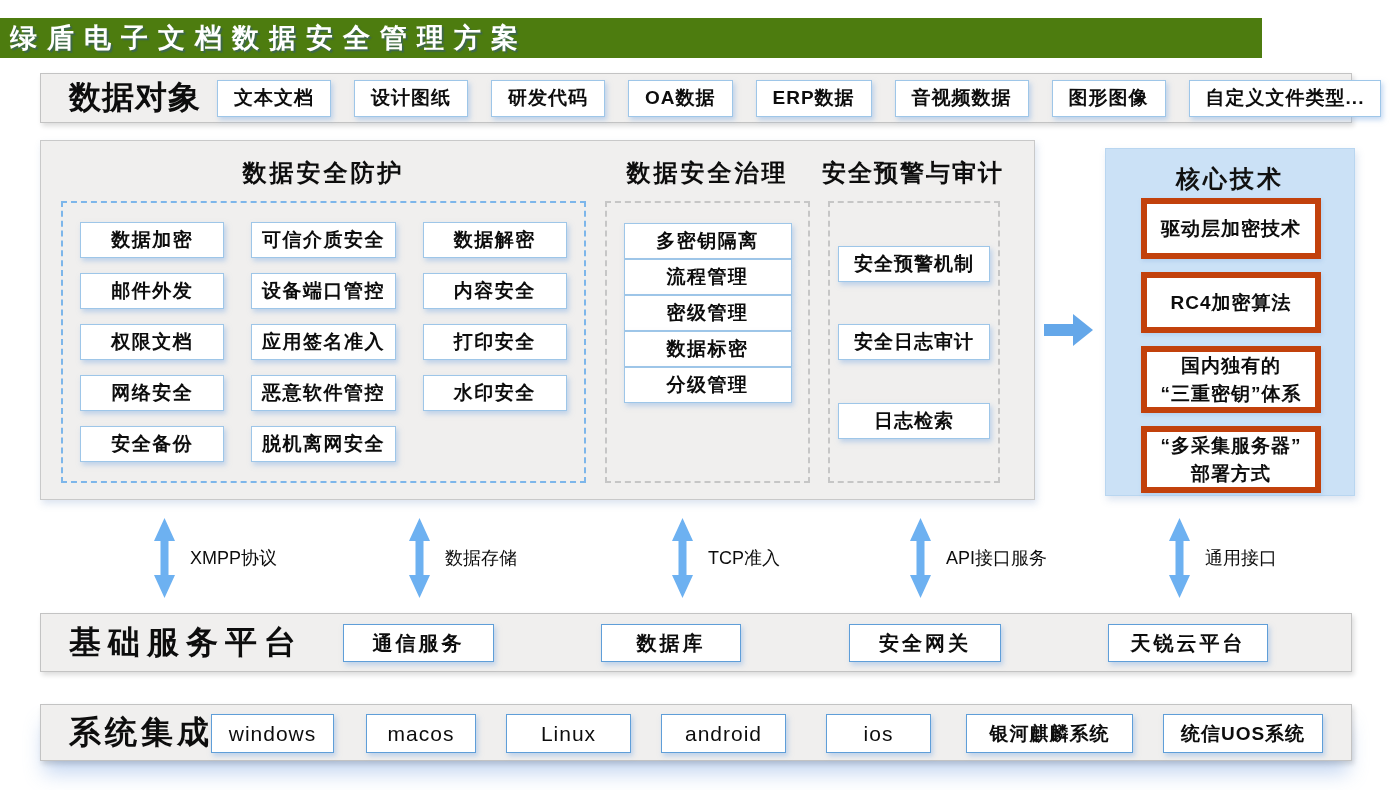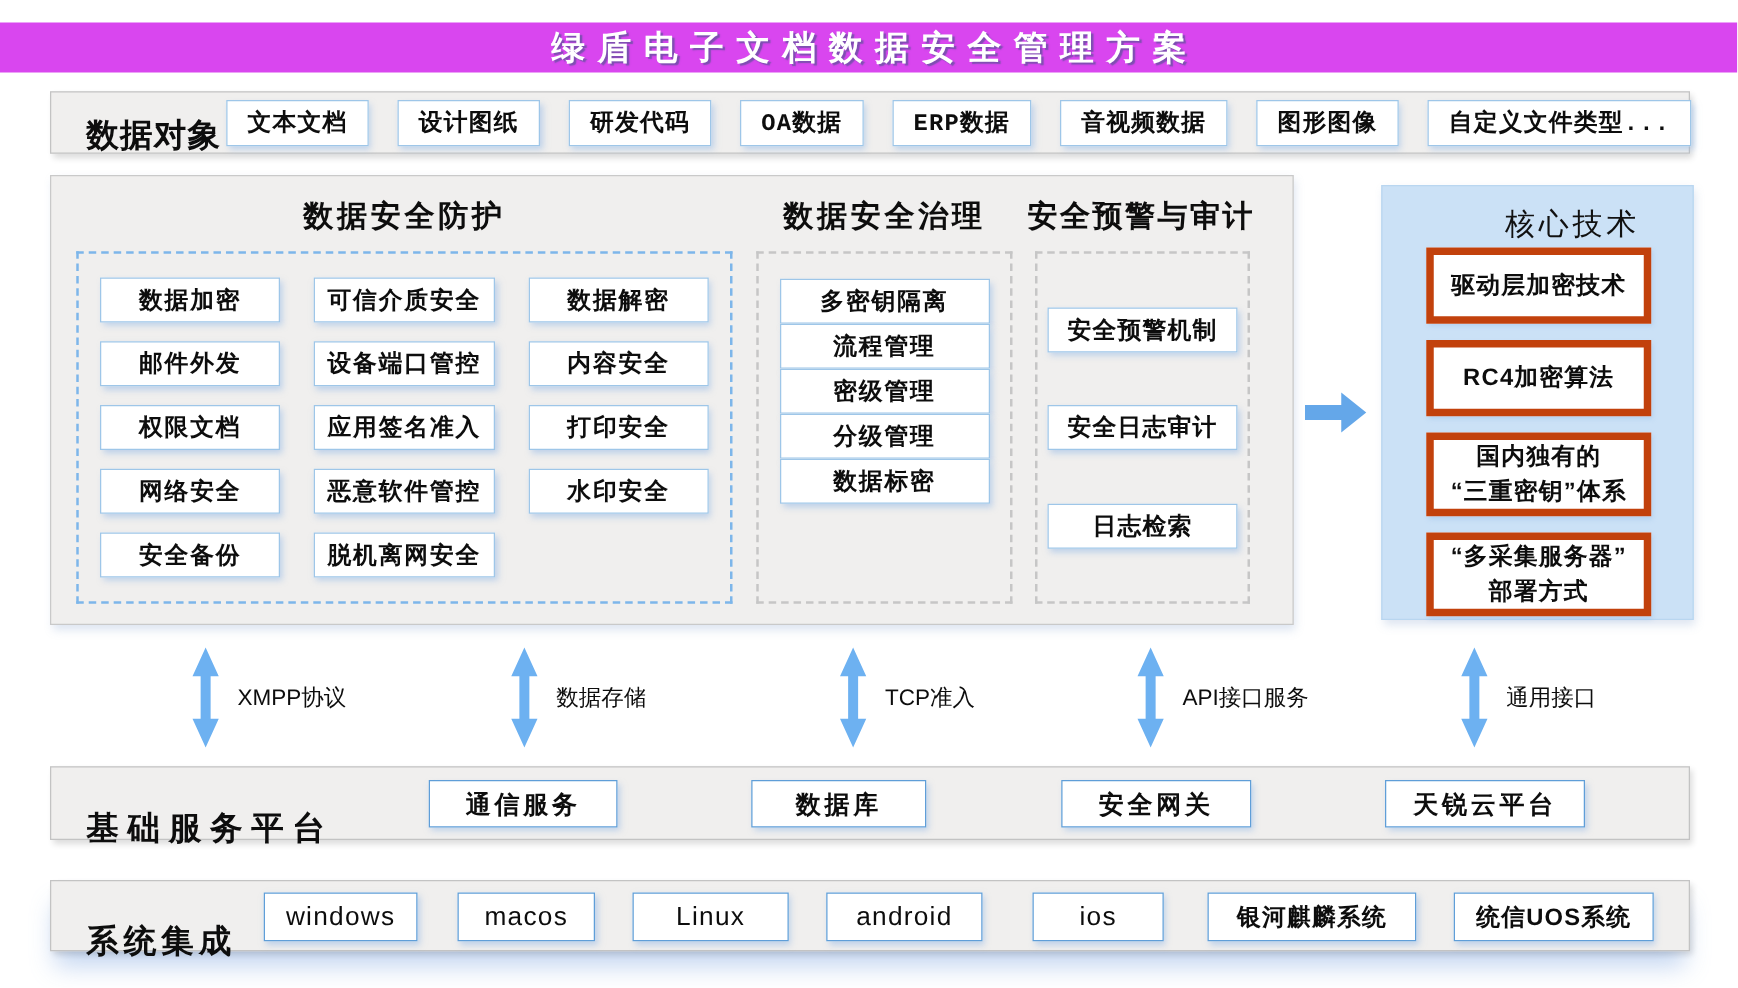--- a/index.html
+++ b/index.html
@@ -2,38 +2,38 @@
 <html><head>
 <meta charset="utf-8">
 <style>
   html,body { margin:0; padding:0; background:#fff; }
   .page {
     position:relative; width:1390px; height:790px; background:#fff;
     font-family:"Liberation Sans", sans-serif; color:#111; overflow:hidden;
   }
   
   .banner {
-    position:absolute; left:0; top:18px; width:1390px; height:40px;
-    background:#d946ef; display:flex; align-items:center; justify-content:center;
+    position:absolute; left:0; top:18px; width:1262px; height:40px;
+    background:#4d7c0f; display:flex; align-items:center; 
   }
   .banner-title {
     color:#fff; font-size:27px; font-weight:bold; letter-spacing:10px; padding-left:10px;
     text-shadow:2px 2px 1px rgba(50,85,125,.55); white-space:nowrap;
   }
   
   .strip {
     position:absolute; left:40px; width:1312px; background:#f0efee;
     border:1px solid #c3c3c3; box-sizing:border-box;
     box-shadow:2px 3px 5px rgba(0,0,0,.14);
   }
   .strip-label {
-    font-size:26px; font-weight:bold; color:#0d0d0d; white-space:nowrap; letter-spacing:1px;margin-top:20px;
+    font-size:32px; font-weight:bold; color:#0d0d0d; white-space:nowrap; letter-spacing:1px;
   }
   .objects-strip { top:73px; height:50px; display:flex; align-items:center; padding-left:28px; }
-  .flex-items { display:flex; align-items:flex-end; gap:23px; margin-left:4px;font-family:Liberation Mono, monospace; }
+  .flex-items { display:flex; align-items:flex-end; gap:23px; margin-left:16px; }
   
   .chip {
     background:#fff; border:1px solid #9ec6e8; box-sizing:border-box;
     display:flex; align-items:center; justify-content:center; text-align:center;
     font-weight:bold; color:#0d0d0d; box-shadow:2px 3px 5px rgba(140,180,230,.5);
   }
   .obj-chip { height:37px; padding:0 16px; font-size:19px; letter-spacing:1px; white-space:nowrap; }
   
   .main-box {
     position:absolute; left:40px; top:140px; width:995px; height:360px;
@@ -60,21 +60,21 @@
   .aud .stack-chip { width:152px; height:36px; font-size:19px; letter-spacing:1px; }
   
   .big-arrow { position:absolute; left:1044px; top:311px; width:50px; height:38px; }
   
   .core-box {
     position:absolute; left:1105px; top:148px; width:250px; height:348px;
     background:#cbe1f6; border:1px solid #b9d6f0; box-sizing:border-box;
     box-shadow:2px 4px 7px rgba(120,150,200,.25);
   }
   .core-title { position:absolute; margin:0; top:14px; left:0; width:100%; text-align:center;
-    font-size:24px; font-weight:normal; letter-spacing:3px;padding-left:28px; }
+    font-size:24px; font-weight:bold; letter-spacing:3px; }
   .core-items { position:absolute; top:49px; left:35px; width:180px;
     display:flex; flex-direction:column; gap:13px; }
   .core-chip {
     min-height:61px; font-size:19px; letter-spacing:1px; line-height:1.45;
     border:6px solid #c2410c; white-space:pre-line; box-shadow:1px 2px 4px rgba(140,180,230,.4);
   }
   
   .connector { position:absolute; top:517px; height:82px; display:flex; align-items:center; }
   .c0 { left:153px; } .c1 { left:408px; } .c2 { left:671px; } .c3 { left:909px; } .c4 { left:1168px; }
   .v-arrow { width:23px; height:82px; }
@@ -147,22 +147,22 @@
         <div class="chip grid-chip">恶意软件管控</div>
         <div class="chip grid-chip">水印安全</div>
         <div class="chip grid-chip">安全备份</div>
         <div class="chip grid-chip">脱机离网安全</div>
       </div>
 
     <div class="group gray-dash gov">
         <div class="chip stack-chip">多密钥隔离</div>
         <div class="chip stack-chip">流程管理</div>
         <div class="chip stack-chip">密级管理</div>
+        <div class="chip stack-chip">数据标密</div>
         <div class="chip stack-chip">分级管理</div>
-        <div class="chip stack-chip">数据标密</div>
       </div>
 
     <div class="group gray-dash aud">
         <div class="chip stack-chip">安全预警机制</div>
         <div class="chip stack-chip">安全日志审计</div>
         <div class="chip stack-chip">日志检索</div>
       </div>
   </section>
 
   <svg class="big-arrow" viewBox="0 0 50 38">

